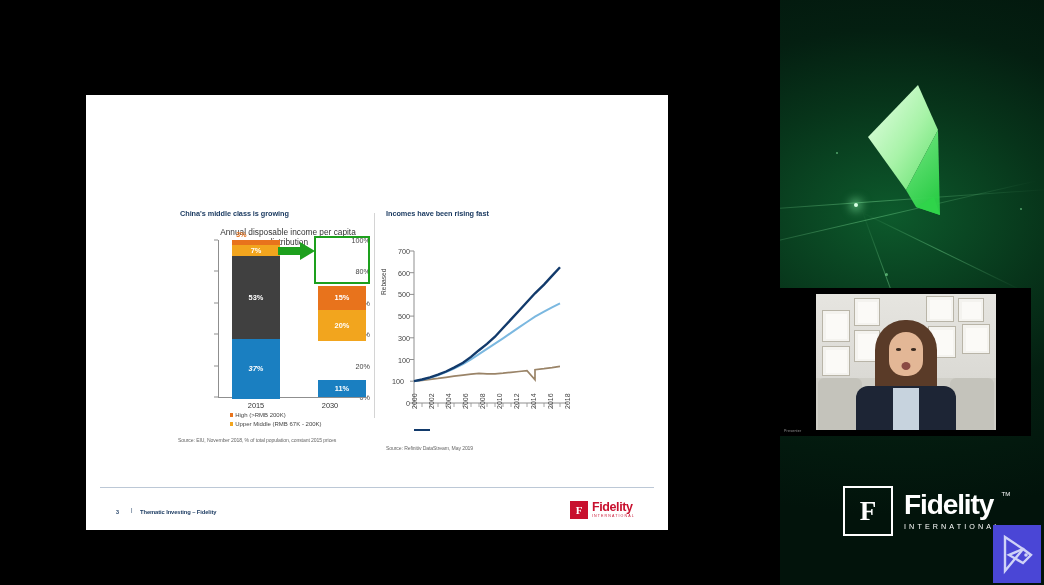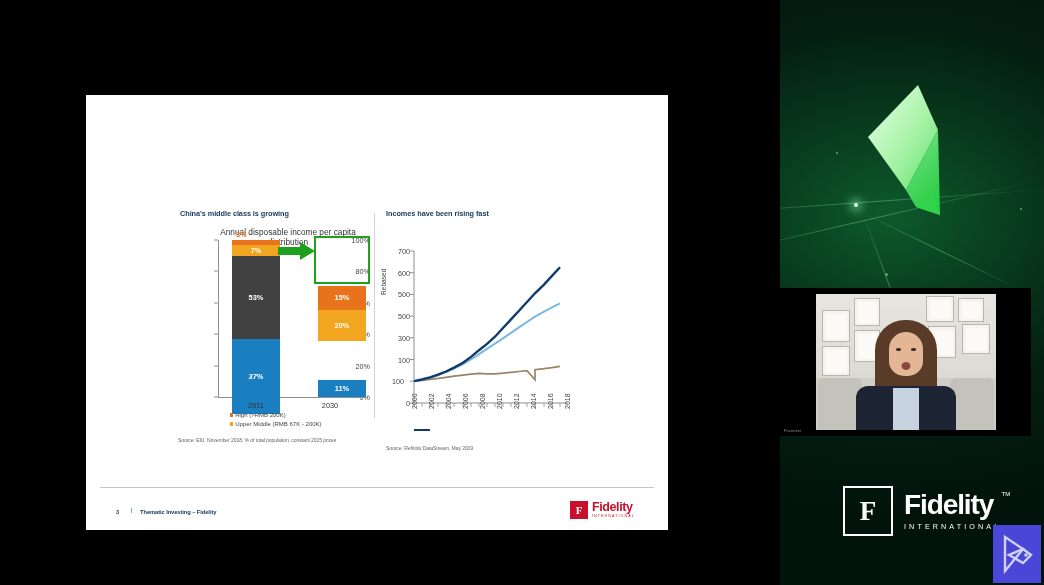--- a/index.html
+++ b/index.html
@@ -169,23 +169,23 @@
       <div class="ytickmark" style="top:109.2px;"></div>
       <div class="ytickmark" style="top:140.6px;"></div>
       <div class="ytickmark" style="top:172px;"></div>
       <div class="yaxisline"></div>
       <div class="xaxisline"></div>
 
       <div class="bar" style="left:54px;top:15px;height:157px;">
         <div class="seg" style="top:0;height:4.71px;background:#e8731c;font-size:0;">3%</div>
         <div class="seg" style="top:4.71px;height:10.99px;background:#f2a51e;">7%</div>
         <div class="seg" style="top:15.7px;height:83.21px;background:#404040;">53%</div>
-        <div class="seg" style="top:98.91px;height:75px;background:#1a7fc1;font-style:italic;">37%</div>
-      </div>
-      <div class="barlabel" style="left:54px;top:176px;">2011</div>
+        <div class="seg" style="top:98.91px;height:60px;background:#1a7fc1;font-style:italic;">37%</div>
+      </div>
+      <div class="barlabel" style="left:54px;top:176px;">2015</div>
 
       <div style="position:absolute;left:58px;top:5px;font-size:7.4px;font-weight:bold;color:#e8731c;">3%</div>
 
       <div class="bar" style="left:140px;top:15px;height:157px;margin-top:46px;">
         <div class="seg" style="top:0;height:23.55px;background:#e8731c;">15%</div>
         <div class="seg" style="top:23.55px;height:31.4px;background:#f2a51e;">20%</div>
         <div class="seg" style="top:157px;height:0;background:#1a7fc1;">11%</div>
       </div>
       <div class="seg" style="position:absolute;left:140px;top:154.73px;width:48px;height:17.27px;background:#1a7fc1;">11%</div>
       <div class="barlabel" style="left:128px;top:176px;">2030</div>

